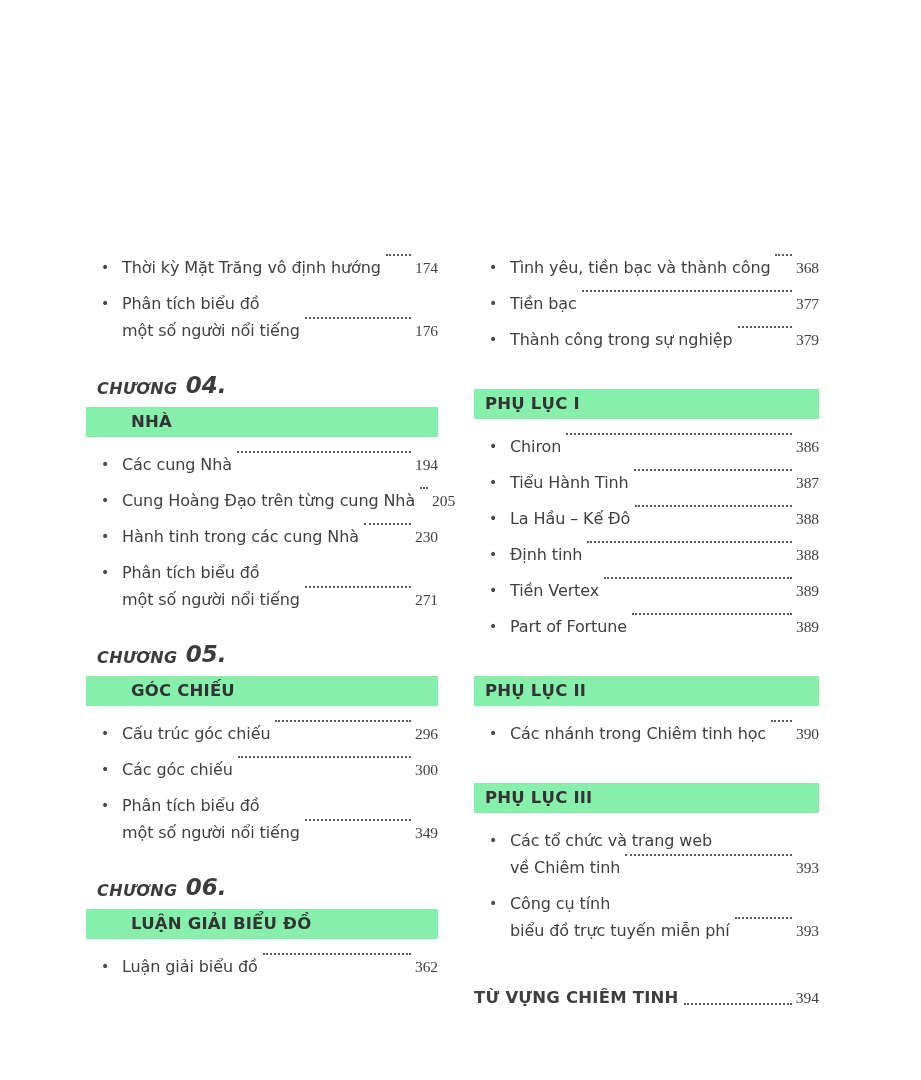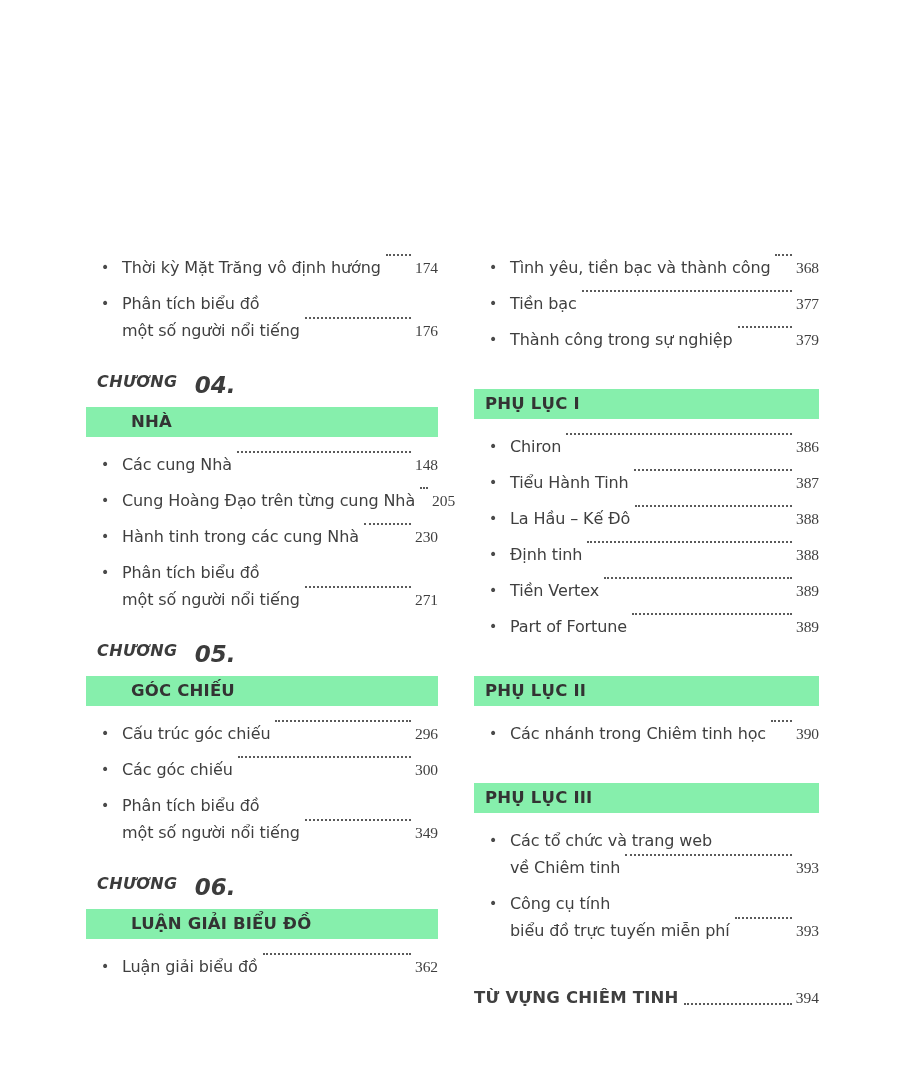--- a/index.html
+++ b/index.html
@@ -36,21 +36,21 @@
   .leader {
     flex: 1; min-width: 8px;
     border-bottom: 2px dotted #5a5a5a;
     margin: 0 4px 6px 5px;
   }
   .pagenum { flex-shrink: 0; font-size: 15.5px; line-height: 27px; font-family: Liberation Serif, serif; }
 
   .chapter {
     margin-top: 14px;
     padding-left: 11px;
-    display: flex; align-items: flex-start; gap: 17px;
+    display: flex; align-items: flex-end; gap: 8px;
     font-style: italic; font-weight: bold; color: #3c3c3c;
   }
   .chapter-word { font-size: 16px; letter-spacing: 0.4px; }
   .chapter-num  { font-size: 23px; }
 
   .bar {
     background: #86efac;
     padding: 5px 11px 6px;
     margin: 22px 0 14px;
     font-weight: bold; font-size: 16.5px; color: #333333;
@@ -100,21 +100,21 @@
         <span class="chapter-num">04.</span>
       </div>
       <div class="bar">NHÀ</div>
       <div class="items">
         <div class="toc-item">
           <span class="bullet">•</span>
           <div class="item-body">
             <div class="item-line with-leader">
               <span class="item-text">Các cung Nhà</span>
               <span class="leader"></span>
-              <span class="pagenum">148</span>
+              <span class="pagenum">194</span>
             </div>
           </div>
         </div>
         <div class="toc-item">
           <span class="bullet">•</span>
           <div class="item-body">
             <div class="item-line with-leader">
               <span class="item-text">Cung Hoàng Đạo trên từng cung Nhà</span>
               <span class="leader"></span>
               <span class="pagenum">205</span>

